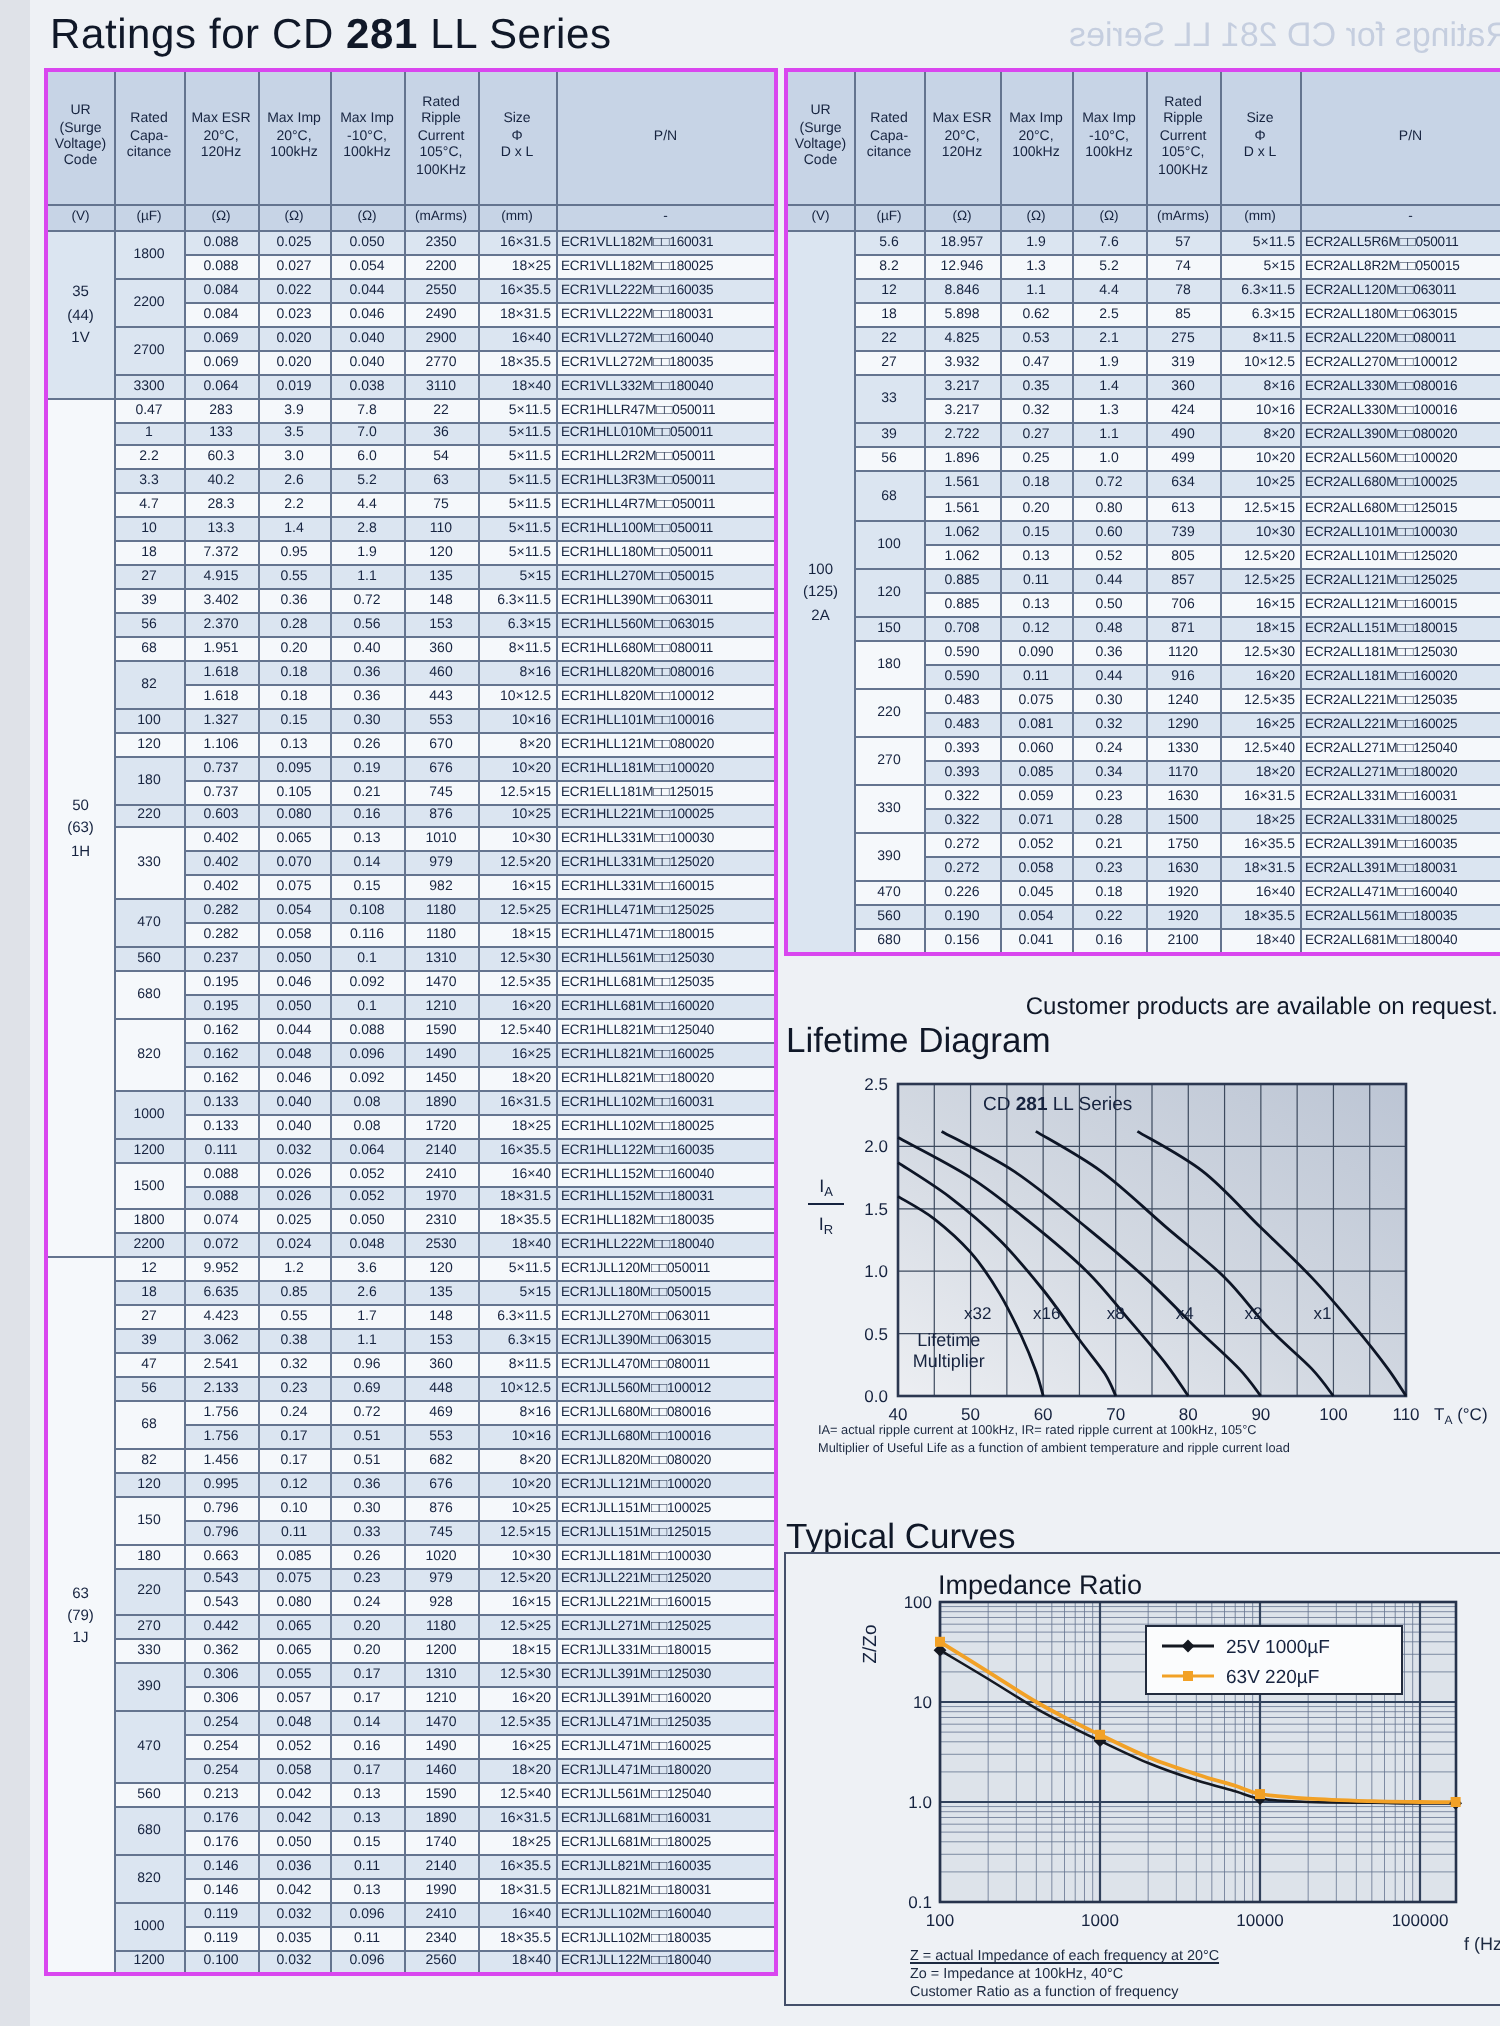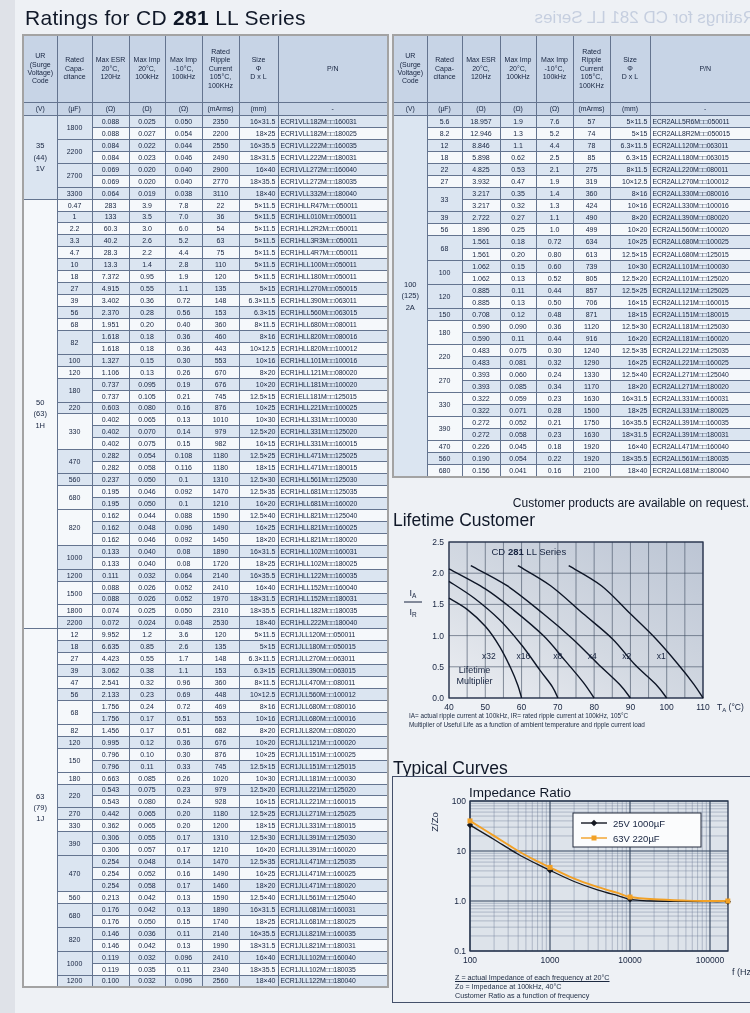--- a/index.html
+++ b/index.html
@@ -4,21 +4,21 @@
 <style>
   html,body{margin:0;padding:0;background:#dfe2e8;}
   .page{position:relative;width:750px;height:1013px;background:#eef1f5;overflow:hidden;
         font-family:"Liberation Sans",sans-serif;color:#16233f;margin-left:15px;}
   .title{position:absolute;left:10px;top:6px;font-size:21px;color:#101828;letter-spacing:.3px;}
   .title b{font-weight:bold;}
   .ghost{position:absolute;left:470px;top:8px;width:270px;font-size:17px;color:#8598bd;opacity:.38;
          transform:scaleX(-1);white-space:nowrap;}
   
   .tblwrap{position:absolute;}
-  table.rt{border-collapse:collapse;table-layout:fixed;border:2px solid #a3a3a3;}
+  table.rt{border-collapse:collapse;table-layout:fixed;border:2px solid #d946ef;}
   .rt th,.rt td{border:1px solid #64748f;padding:0;overflow:hidden;white-space:nowrap;}
   .rt thead th{background:#c7d4e6;font-weight:normal;font-size:7px;line-height:1.2;
                white-space:pre-line;vertical-align:middle;height:66px;text-align:center;}
   .rt tr.units th{height:12px;font-size:6.8px;background:#c7d4e6;}
   .rt tbody td{font-size:7px;text-align:center;vertical-align:middle;}
   .rt-left tbody tr{height:11.94px;}
   .rt-right tbody tr{height:12.05px;}
   .rt tbody tr:nth-child(odd) td{background:#dbe5f1;}
   .rt tbody tr:nth-child(even) td{background:#f5f8fb;}
   .rt td.vcode{background:#c9d6e8;white-space:pre-line;font-size:7.5px;line-height:1.5;}
@@ -1058,21 +1058,21 @@
             <td>2100</td>
             <td class="size">18×40</td>
             <td class="pn">ECR2ALL681M□□180040</td>
           </tr>
         </tbody>
       </table>
     </div>
 
   <div class="note">Customer products are available on request.</div>
 
-  <div class="h1" style="left:378px;top:510px;">Lifetime Customer</div>
+  <div class="h1" style="left:378px;top:510px;">Lifetime Diagram</div>
   <svg id="lifetime-svg" width="378" height="200" style="position:absolute;left:372px;top:532px;">
       <defs>
         <linearGradient id="lgrad" x1="1" y1="0" x2="0" y2="1">
           <stop offset="0" stop-color="#bcc5d4"></stop>
           <stop offset="0.55" stop-color="#d3d9e2"></stop>
           <stop offset="1" stop-color="#ecEEf2"></stop>
         </linearGradient>
       </defs>
       <rect x="62" y="10" width="254" height="156" fill="url(#lgrad)"></rect>
       <line x1="62" y1="10" x2="62" y2="166" stroke="#3d4a5e" stroke-width="0.6"></line>

